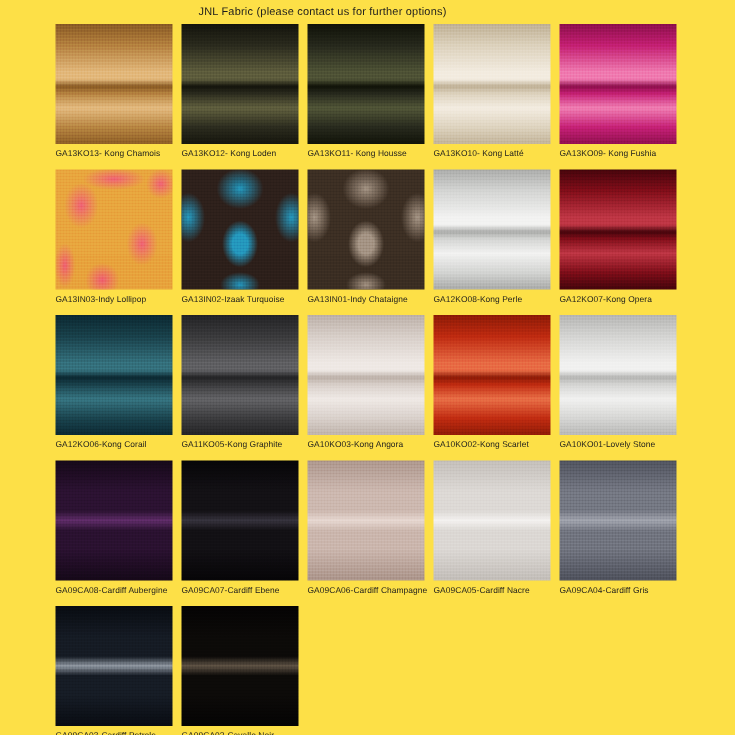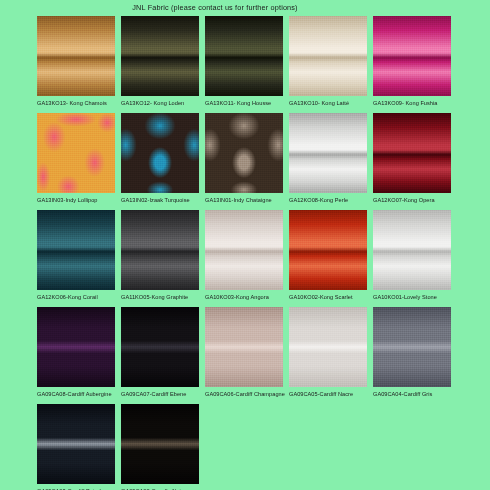--- a/index.html
+++ b/index.html
@@ -11,21 +11,21 @@
     width: 490px;
     height: 490px;
     font-family: "Liberation Sans", sans-serif;
     color: #222222;
     overflow: hidden;
   }
   #page {
     position: relative;
     width: 490px;
     height: 490px;
-    background: #86efac;
+    background: #fde047;
   }
   #catalog-title {
     position: absolute;
     top: 3px;
     left: 0;
     width: 430px;
     text-align: center;
     font-size: 7.3px;
     line-height: 10px;
     letter-spacing: 0.15px;

